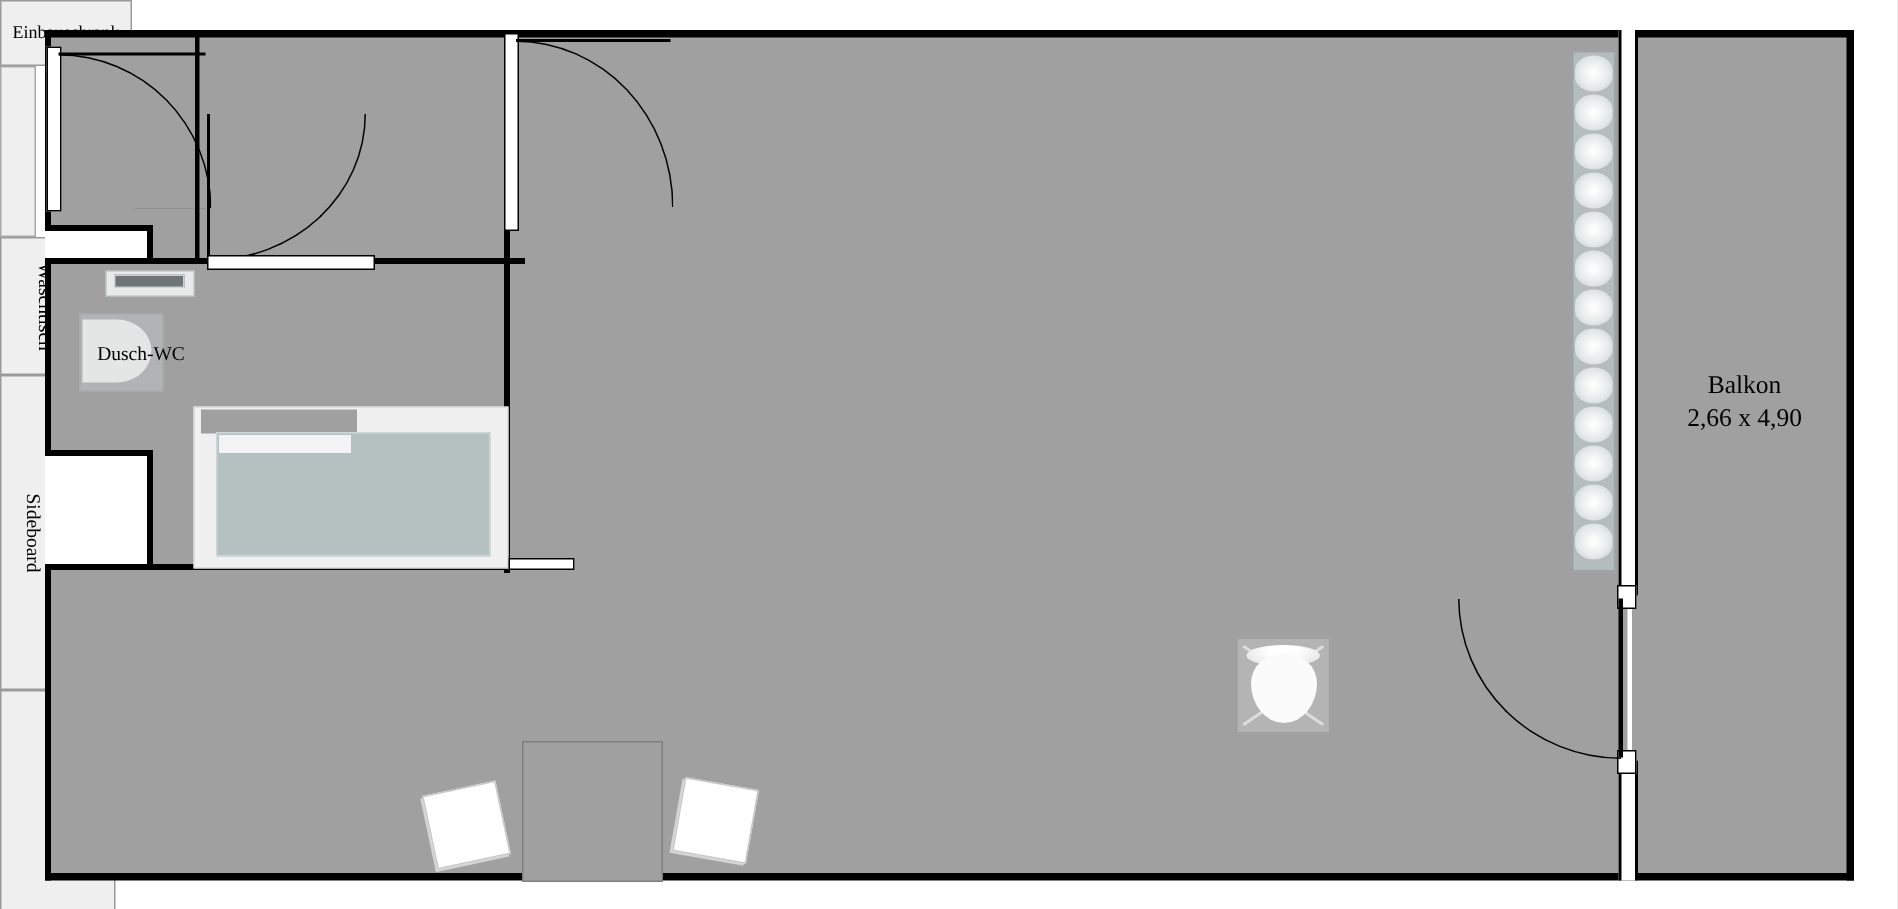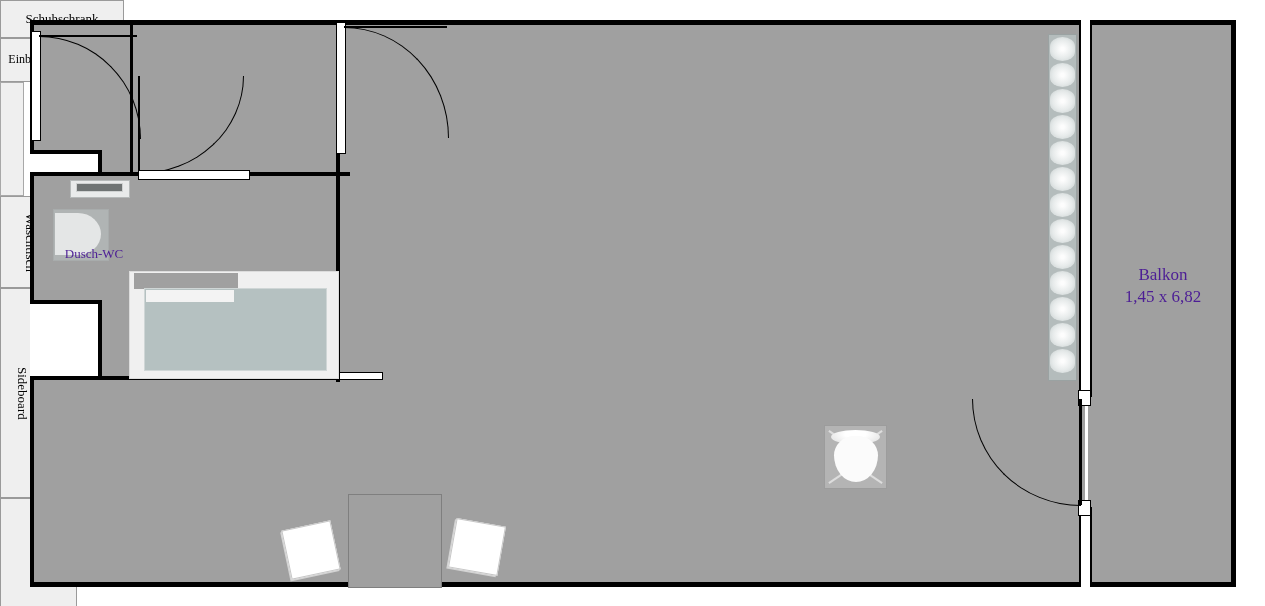--- a/index.html
+++ b/index.html
@@ -36,24 +36,23 @@
     font-size: 13px;
     line-height: 1.15;
   }
   .furn.plain { border: 1px solid #a8a8a8; }
   .label-vert {
     writing-mode: vertical-rl;
     text-orientation: mixed;
   }
   .freelabel {
     position: absolute;
-    color: #4c1d95;
+    color: #000000;
     text-align: center;
     line-height: 1.3;
-    margin-top: 18px;
   }
   .nolabel { font-size: 0; }
   
   .door-arc {
     position: absolute;
     border: 1.6px solid #000;
     background: transparent;
   }
   .door-leaf {
     position: absolute;
@@ -221,23 +220,20 @@
   <div class="door-jamb" style="left:138px; top:170px; width:110px; height:8px;"></div>
 
   <div class="door-jamb" style="left:336px; top:22px; width:8px; height:130px;"></div>
   <div class="door-leaf" style="left:344px; top:26px; width:103px; height:2px;"></div>
   <div class="door-arc" style="left:344px; top:27px; width:104px; height:110px;
               border-top:none; border-right:none;
               border-bottom-left-radius:100% 100%;
               border-left:1.7px solid #000; border-bottom:1.7px solid #000;
               transform:scaleY(-1) scaleX(-1);"></div>
 
-  <div class="furn" style="left:142px; top:24px; width:122px; height:36px;">
-    <span>Schuhschrank</span>
-  </div>
 
   <div class="furn" style="left:251px; top:133px; width:86px; height:42px; font-size:12px;">
     <span style="white-space:nowrap;">Einbauschrank</span>
   </div>
 
   <div class="sink-small" style="left:70px; top:180px; width:58px; height:16px;"></div>
   <div class="sink-small-in" style="left:76px; top:183px; width:45px; height:7px;"></div>
 
   <div class="furn plain nolabel" style="left:34px; top:180px; width:22px; height:112px;"></div>
 
@@ -288,21 +284,21 @@
 
   <div class="door-leaf" style="left:1079px; top:399px; width:3px; height:106px;"></div>
   <div class="door-arc" style="left:972px; top:399px; width:108px; height:106px;
               border-top:none; border-left:none;
               border-bottom-right-radius:100% 100%;
               border-right:1.7px solid #000; border-bottom:1.7px solid #000;
               transform:scaleX(-1);"></div>
 
   <div class="freelabel" style="left:1098px; top:246px; width:130px; font-size:17px;">
     <div>Balkon</div>
-    <div>1,45 x 6,82</div>
+    <div>2,66 x 4,90</div>
   </div>
 
   <div class="table-square" style="left:348px; top:494px; width:92px; height:92px;"></div>
   <div class="chair" style="left:286px; top:525px; width:48px; height:48px; transform:rotate(-12deg);"></div>
   <div class="chair" style="left:452px; top:522px; width:48px; height:48px; transform:rotate(10deg);"></div>
 
   <div class="deskchair-box" style="left:824px; top:425px; width:61px; height:62px;">
     <div class="deskchair-x" style="left:2px; top:10px; width:22px; transform:rotate(34deg);"></div>
     <div class="deskchair-x" style="right:2px; top:10px; width:22px; transform:rotate(-34deg);"></div>
     <div class="deskchair-x" style="left:2px; bottom:10px; width:22px; transform:rotate(-34deg);"></div>

